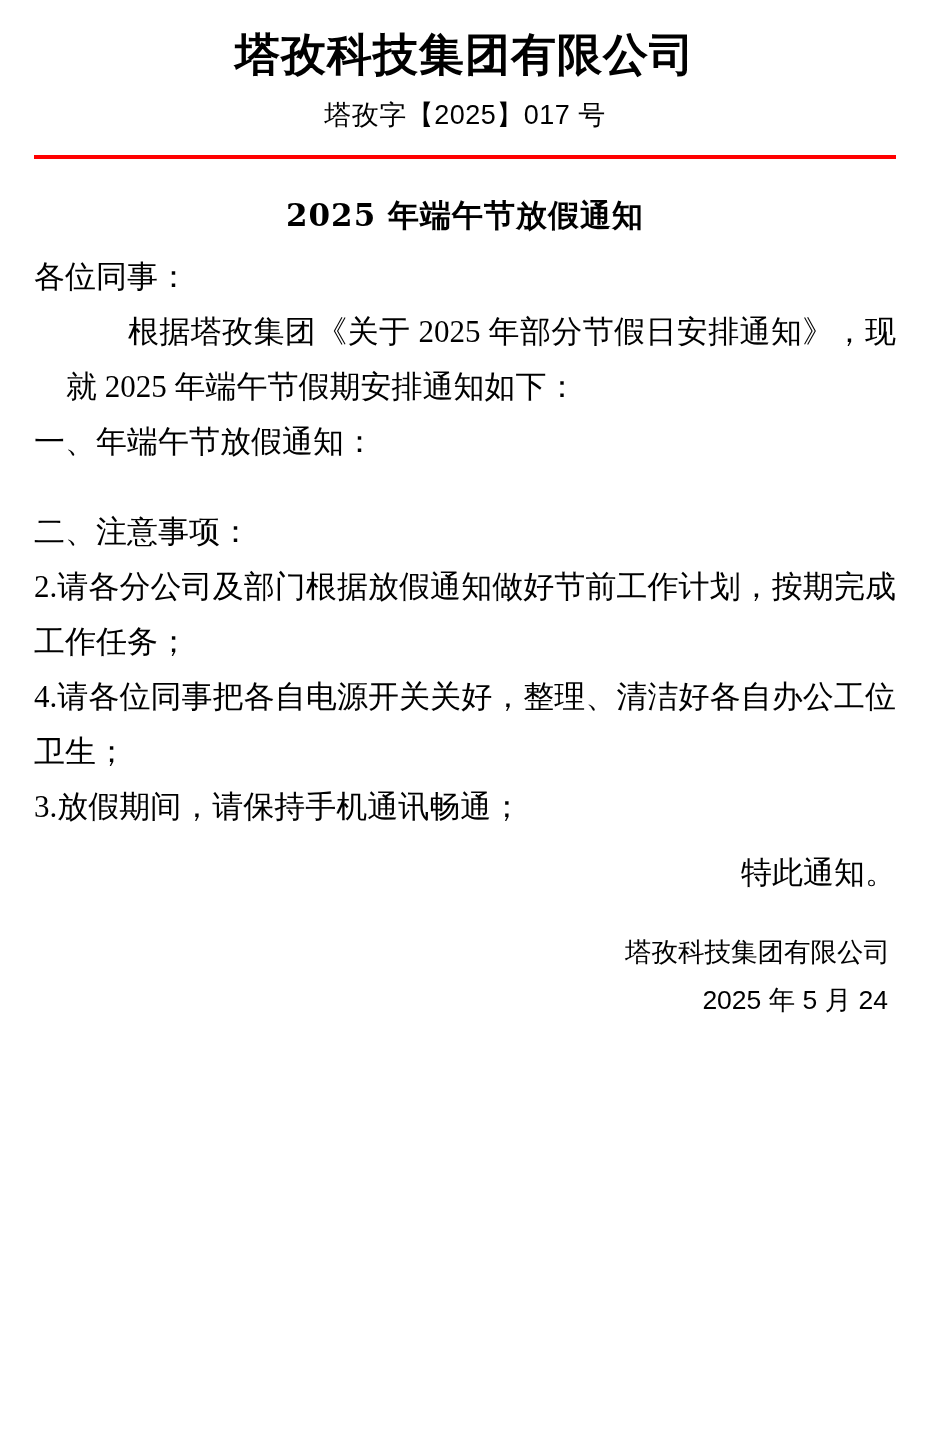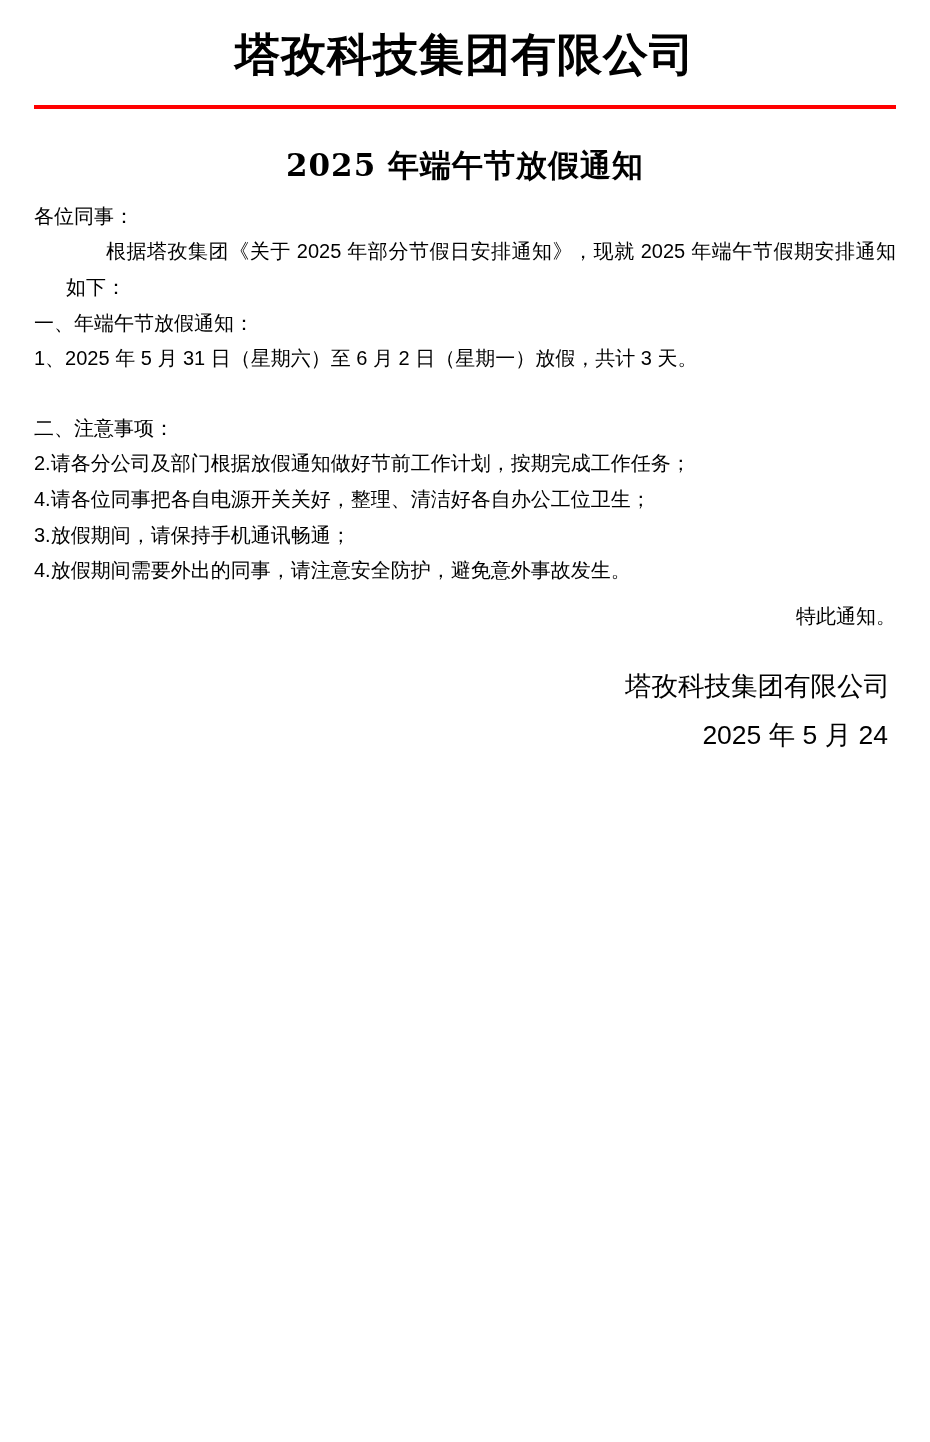--- a/index.html
+++ b/index.html
@@ -46,22 +46,23 @@
   }
   .doc-title {
     font-family: "DejaVu Serif", "Liberation Serif", serif;
     text-align: center;
     font-size: 31px;
     font-weight: 700;
     margin: 36px 0 12px 0;
     letter-spacing: 1px;
   }
   .body-text {
-    font-size: 20px;
+    font-size: 31px;
     line-height: 1.78;
+    font-family: Liberation Serif, serif;
   }
   .salutation {
     margin: 0 0 4px 0;
   }
   .para {
     margin: 0;
     text-align: justify;
     text-justify: inter-ideograph;
   }
   .indent2 {
@@ -92,47 +93,46 @@
     padding-right: 2px;
   }
 </style>
 </head>
 <body>
 
 <div class="page">
 
   <div class="masthead">
     <div class="company-name">塔孜科技集团有限公司</div>
+    <div class="doc-number">塔孜字【2025】017 号</div>
   </div>
 
   <div class="red-rule" style="background: rgb(255, 0, 0);"></div>
 
   <div class="doc-title">2025 年端午节放假通知</div>
 
   <div class="body-text">
 
     <p class="para salutation">各位同事：</p>
 
     <p class="para indent2">根据塔孜集团《关于 2025 年部分节假日安排通知》，现就 2025 年端午节假期安排通知如下：</p>
 
     <p class="para">一、年端午节放假通知：</p>
 
-    <p class="para">1、2025 年 5 月 31 日（星期六）至 6 月 2 日（星期一）放假，共计 3 天。</p>
 
     <div class="spacer"></div>
 
     <p class="para">二、注意事项：</p>
 
     <p class="para">2.请各分公司及部门根据放假通知做好节前工作计划，按期完成工作任务；</p>
 
     <p class="para">4.请各位同事把各自电源开关关好，整理、清洁好各自办公工位卫生；</p>
 
     <p class="para">3.放假期间，请保持手机通讯畅通；</p>
 
-    <p class="para">4.放假期间需要外出的同事，请注意安全防护，避免意外事故发生。</p>
 
     <p class="notice-end">特此通知。</p>
   </div>
 
   <div class="signature">
     <span class="sig-line">塔孜科技集团有限公司</span>
     <span class="sig-date">2025 年 5 月 24</span>
   </div>
 
 </div>

